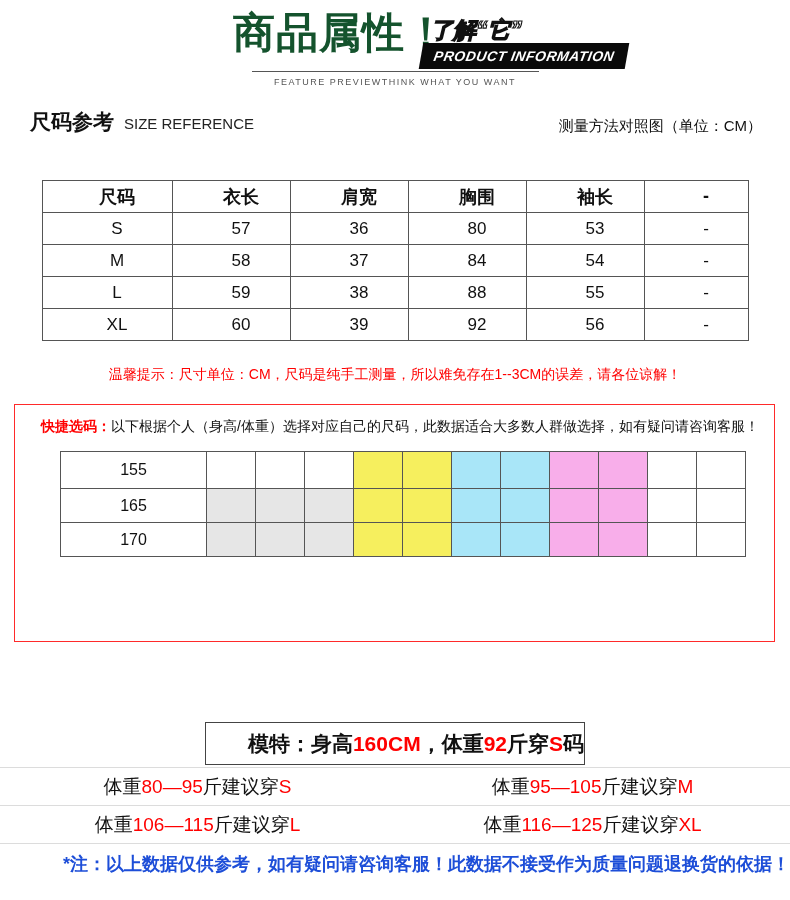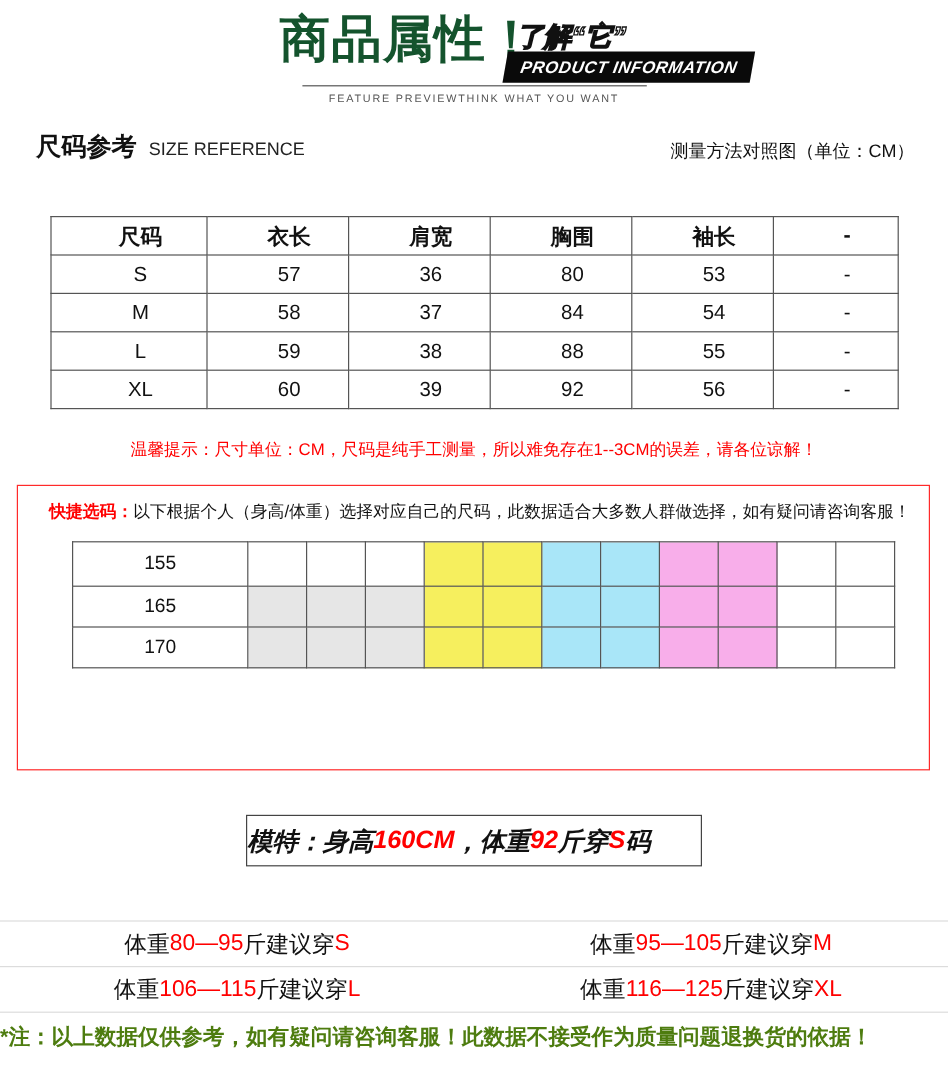--- a/index.html
+++ b/index.html
@@ -90,38 +90,38 @@
   .corner {
     position: relative;
     background-image: linear-gradient(to top right,
       transparent 49.4%, #555 49.4%, #555 50.6%, transparent 50.6%);
   }
   .corner-top { position: absolute; top: 3px; right: 12px; font-size: 13px; }
   .corner-bottom { position: absolute; bottom: 3px; left: 10px; font-size: 13px; }
 
   
   .model-box {
-    position: absolute; top: 679px; left: 205px; width: 380px; height: 43px;
+    position: absolute; top: 722px; left: 205px; width: 380px; height: 43px;
     border: 1px solid #444;
-    display: flex; align-items: center; justify-content: flex-start;
-    font-size: 21px; font-weight: bold; font-style: italic;
+    display: flex; align-items: center; justify-content: flex-end;
+    font-size: 21px; font-weight: bold;
   }
 
   
   .recs { position: absolute; top: 767px; left: 0; width: 790px; border-bottom: 1px solid #dcdcdc; }
   .rec-row { display: flex; height: 38px; border-top: 1px solid #dcdcdc; }
   .rec-item {
     width: 50%; display: flex; align-items: center; justify-content: center;
     font-size: 19px;
   }
 
   
   .footnote {
     position: absolute; top: 852px; left: 0; width: 100%;
-    text-align: left; font-size: 18px; font-weight: bold; color: #4d7c0f;
+    text-align: right; font-size: 18px; font-weight: bold; color: #1d4ed8;
   }
 </style>
 </head>
 <body>
 
 <div class="hdr-title">商品属性！</div>
 <div class="hdr-tagline">了解“它”</div>
 <div class="hdr-banner">PRODUCT INFORMATION</div>
 <div class="hdr-line"></div>
 <div class="hdr-subtext">FEATURE PREVIEWTHINK WHAT YOU WANT</div>

